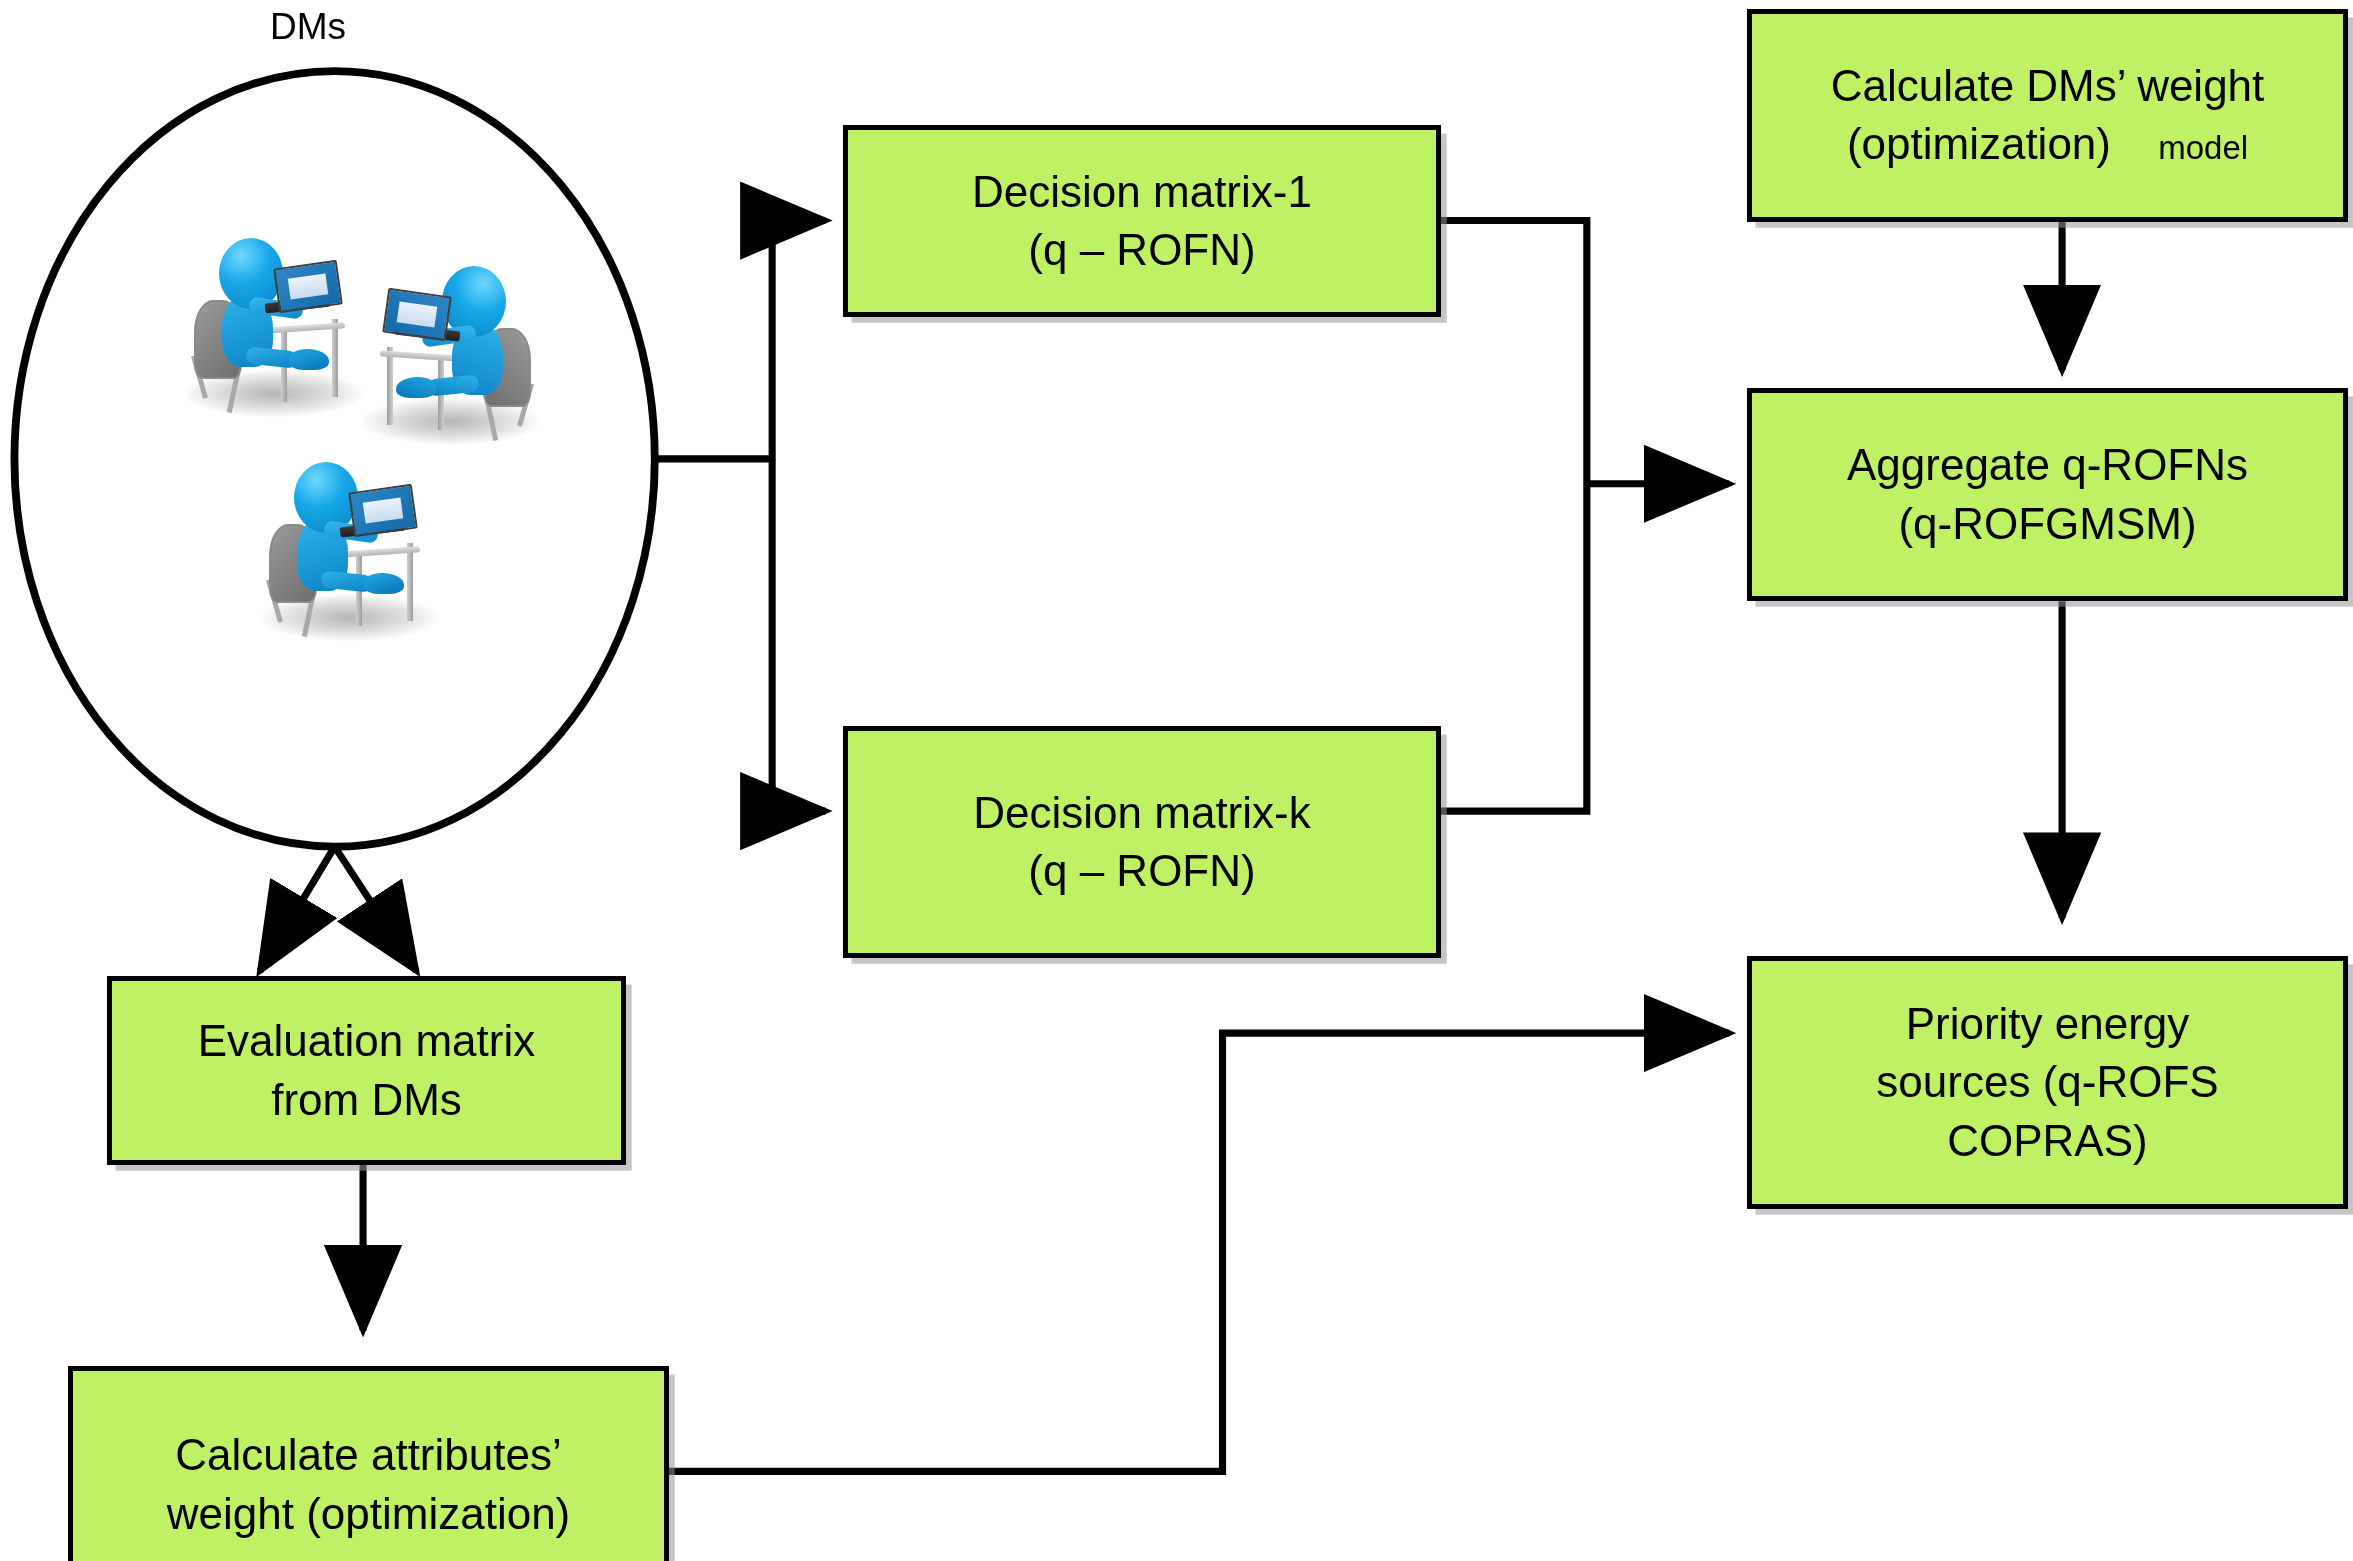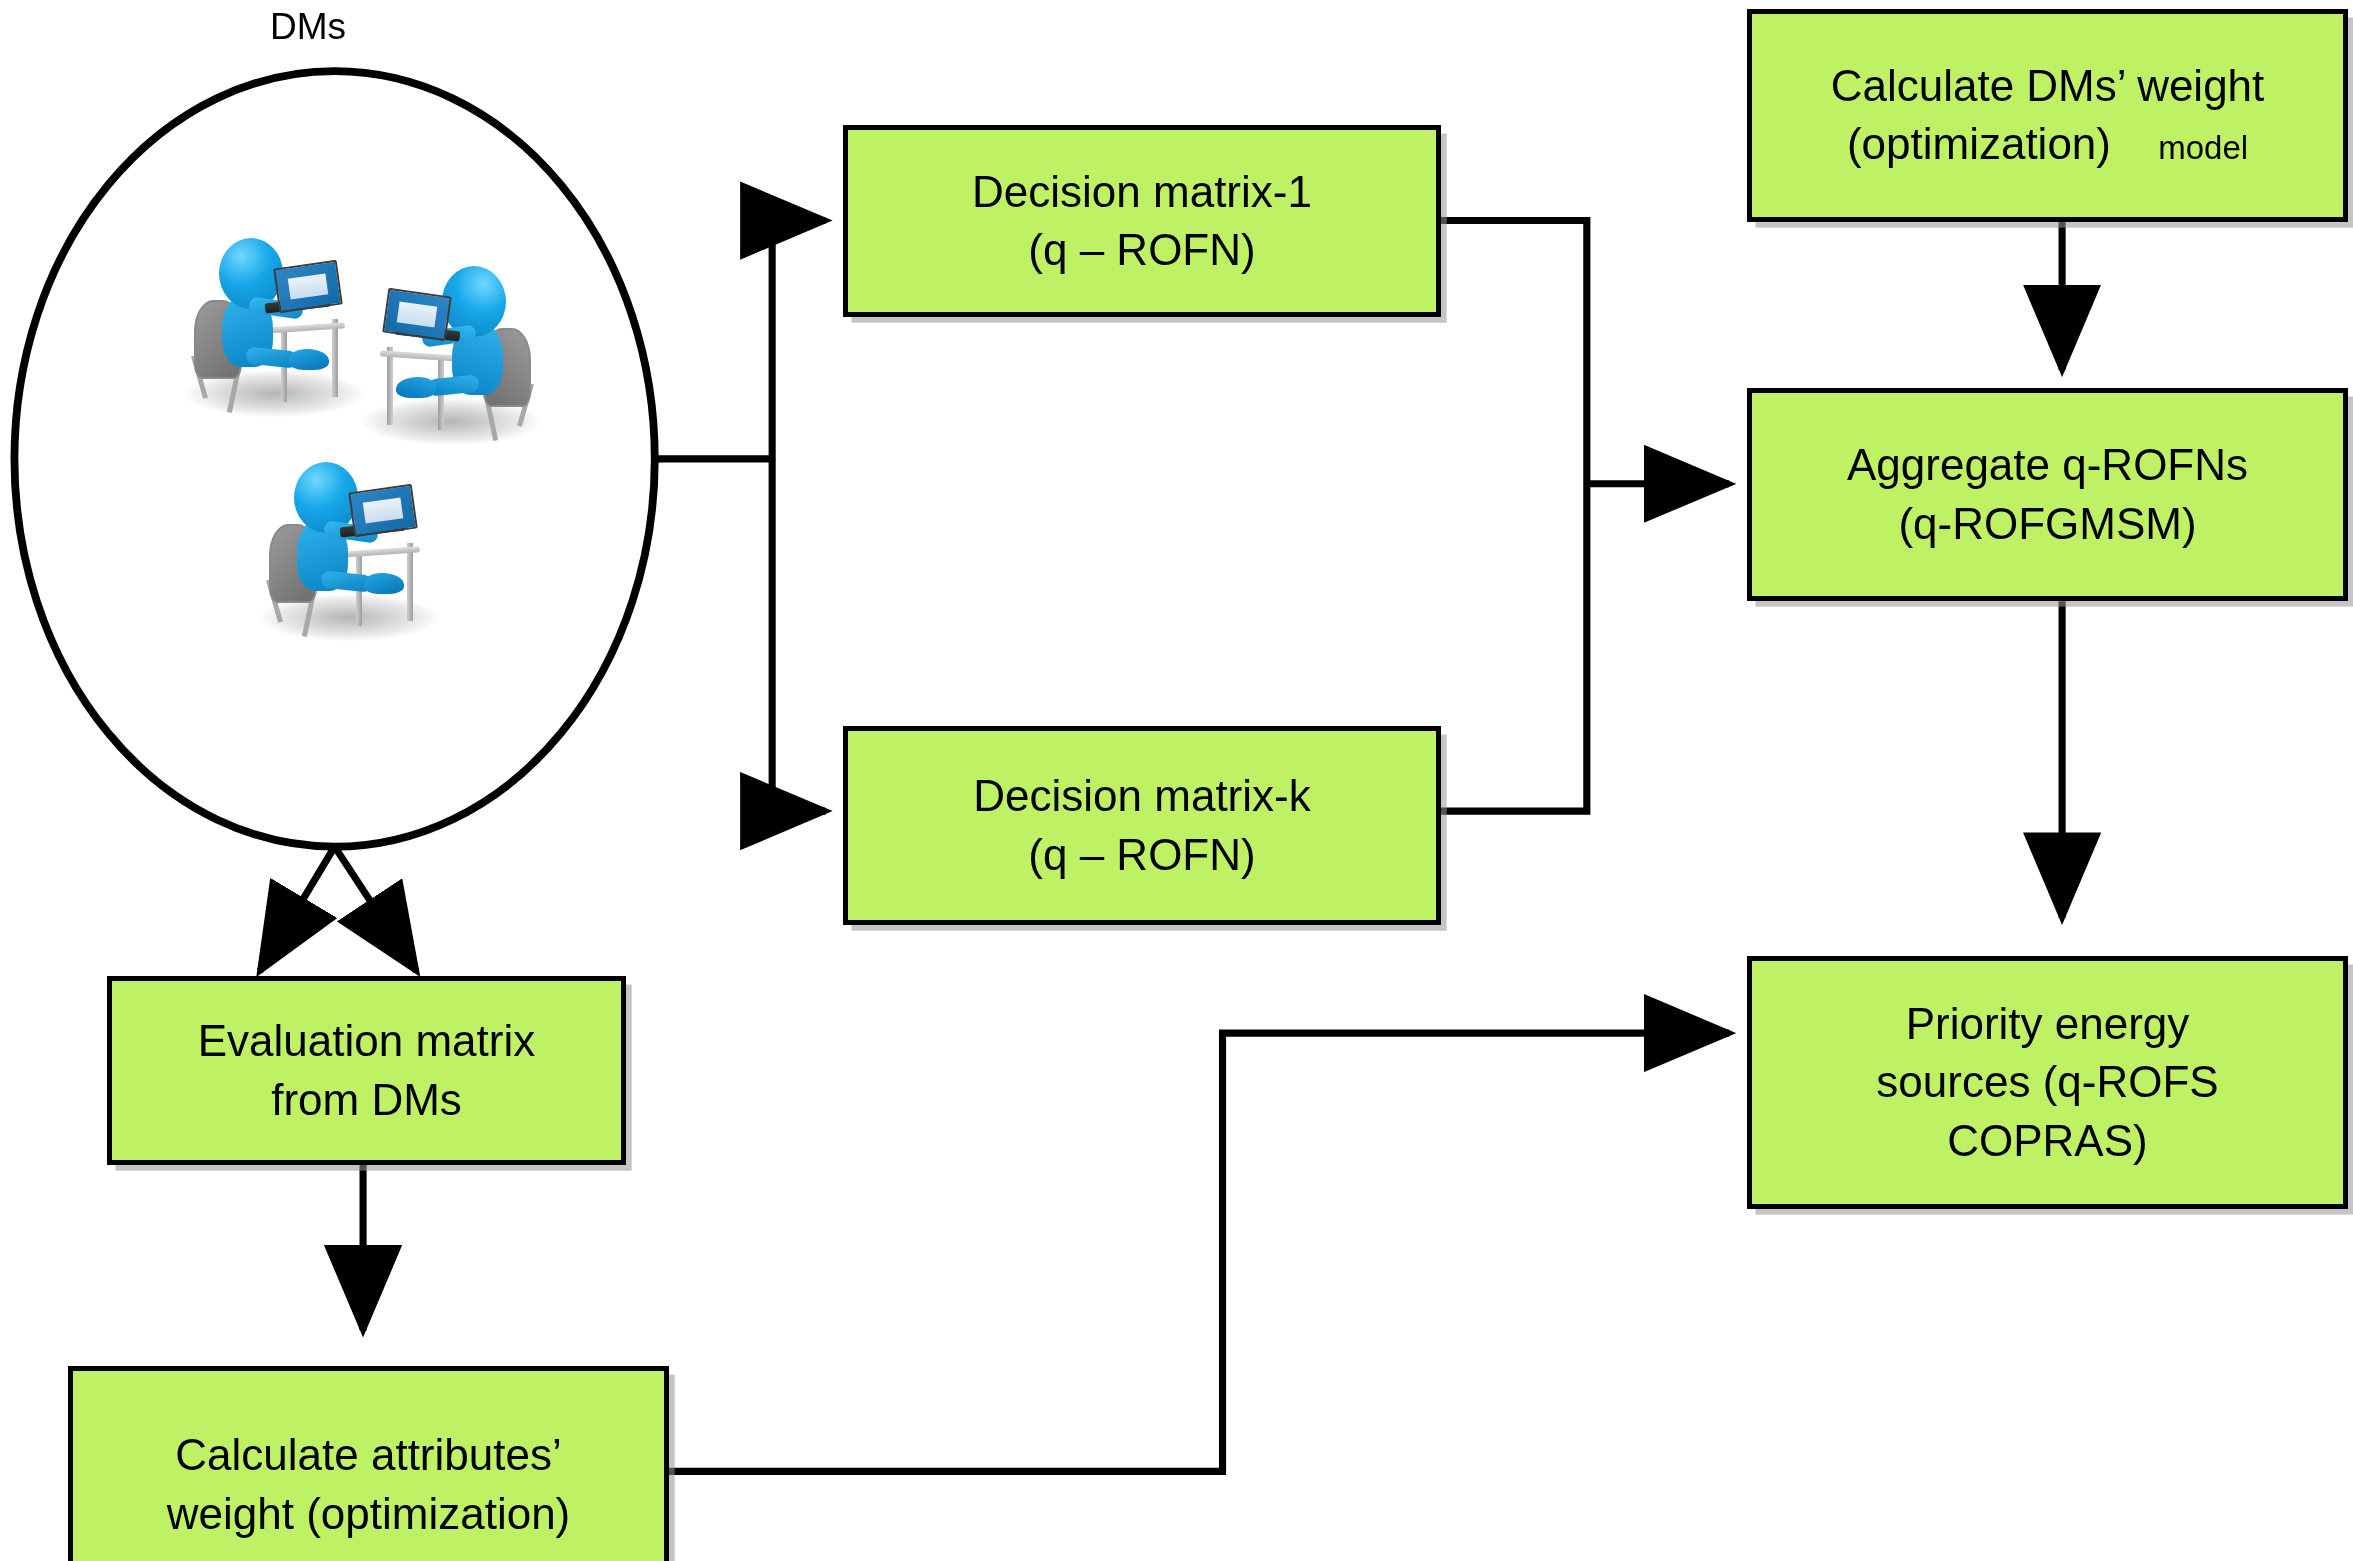--- a/index.html
+++ b/index.html
@@ -121,21 +121,21 @@
     <div class="laptop-screen" style="left:95px;top:28.5px;width:60px;height:41px;transform:rotate(-8deg);">
         <i></i>
       </div>
   </div>
 
   <div class="node" style="left:843px;top:125px;width:598px;height:192px;align-items:center;">
     <span class="ln">Decision matrix-1</span>
     <span class="ln">(q – ROFN)</span>
   </div>
 
-  <div class="node" style="left:843px;top:726px;width:598px;height:199px;">
+  <div class="node" style="left:843px;top:726px;width:598px;height:232px;">
     <span class="ln">Decision matrix-k</span>
     <span class="ln">(q – ROFN)</span>
   </div>
 
   <div class="node" style="left:1747px;top:8.5px;width:601px;height:213px;">
     <span class="ln">Calculate DMs’ weight</span>
     <span class="ln inlinewrap"><span>(optimization)</span><span>&nbsp;</span><span class="small">model</span></span>
   </div>
 
   <div class="node" style="left:1747px;top:388px;width:601px;height:213px;">

